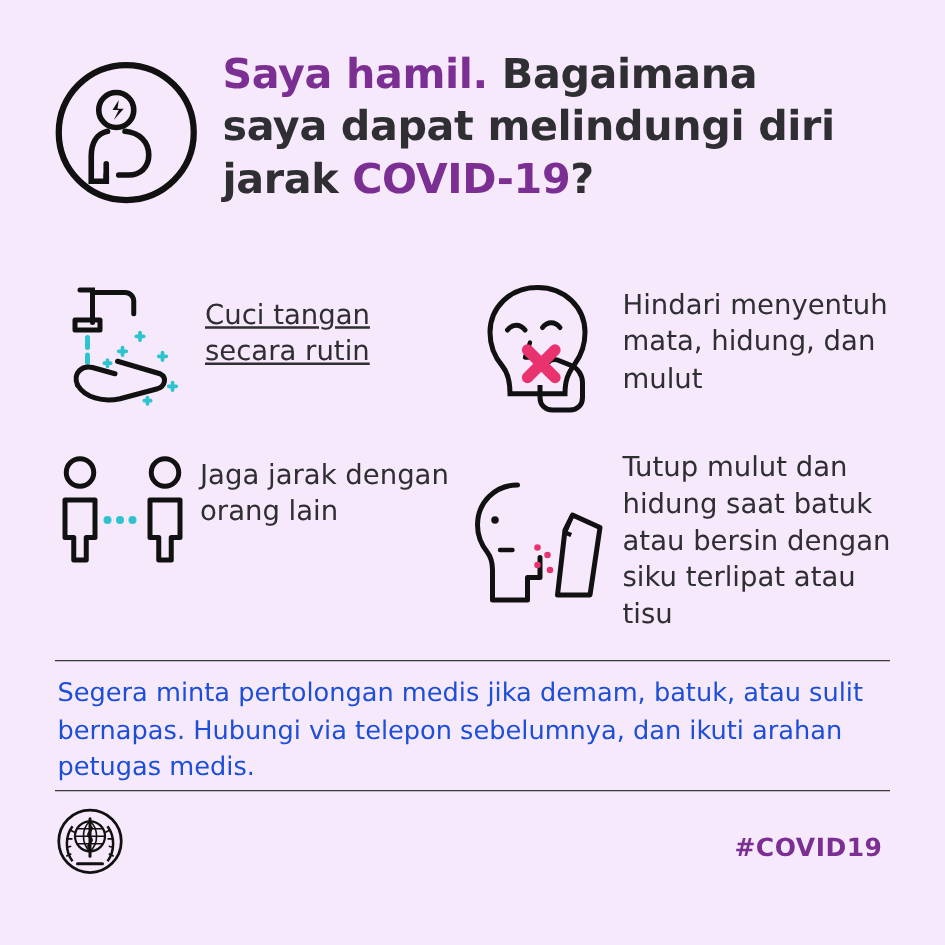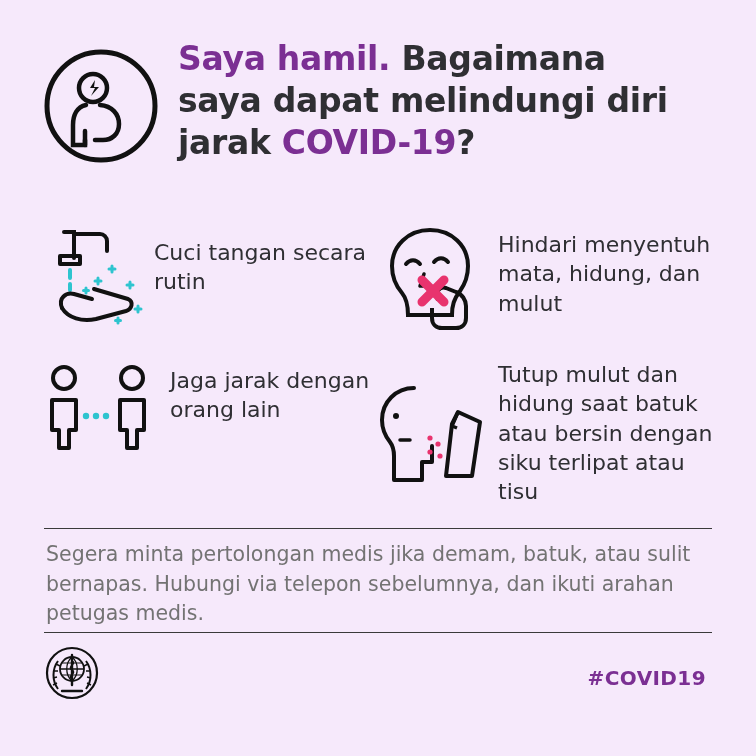--- a/index.html
+++ b/index.html
@@ -74,28 +74,28 @@
   }
   .tip-label {
     font-size: 22px;
     line-height: 1.33;
     color: #2f2f33;
     padding-top: 4px;
   }
 
   
   .tip-wash .tip-icon { width: 112px; height: 112px; }
-  .tip-wash .tip-label { margin-left: 0; padding-top: 16px; }
+  .tip-wash .tip-label { margin-left: 10px; padding-top: 16px; text-decoration: underline; }
   .tip-face .tip-icon { width: 118px; height: 112px; }
   .tip-face .tip-label { margin-left: 8px; padding-top: 8px; }
 
   
   .row2 { margin-top: 26px; }
   .tip-distance .tip-icon { width: 112px; height: 96px; }
-  .tip-distance .tip-label { margin-left: 16px; padding-top: 6px; }
+  .tip-distance .tip-label { margin-left: 6px; padding-top: 6px; }
   .tip-cough .tip-icon { width: 118px; height: 104px; margin-top: 22px; }
   .tip-cough .tip-label { margin-left: 8px; padding-top: 0px; }
 
   
   .divider {
     position: absolute;
     left: 44px;
     width: 668px;
     height: 0;
     border-top: 1.5px solid #3a3a3a;
@@ -103,21 +103,21 @@
   .divider-top { top: 528px; }
   .divider-bottom { top: 632px; }
 
   .advisory {
     position: absolute;
     left: 46px;
     top: 540px;
     width: 664px;
     font-size: 20.5px;
     line-height: 1.45;
-    color: #737373;
+    color: #1d4ed8;
   }
 
   
   .footer {
     position: absolute;
     left: 44px;
     top: 645px;
     width: 668px;
     display: flex;
     align-items: center;

